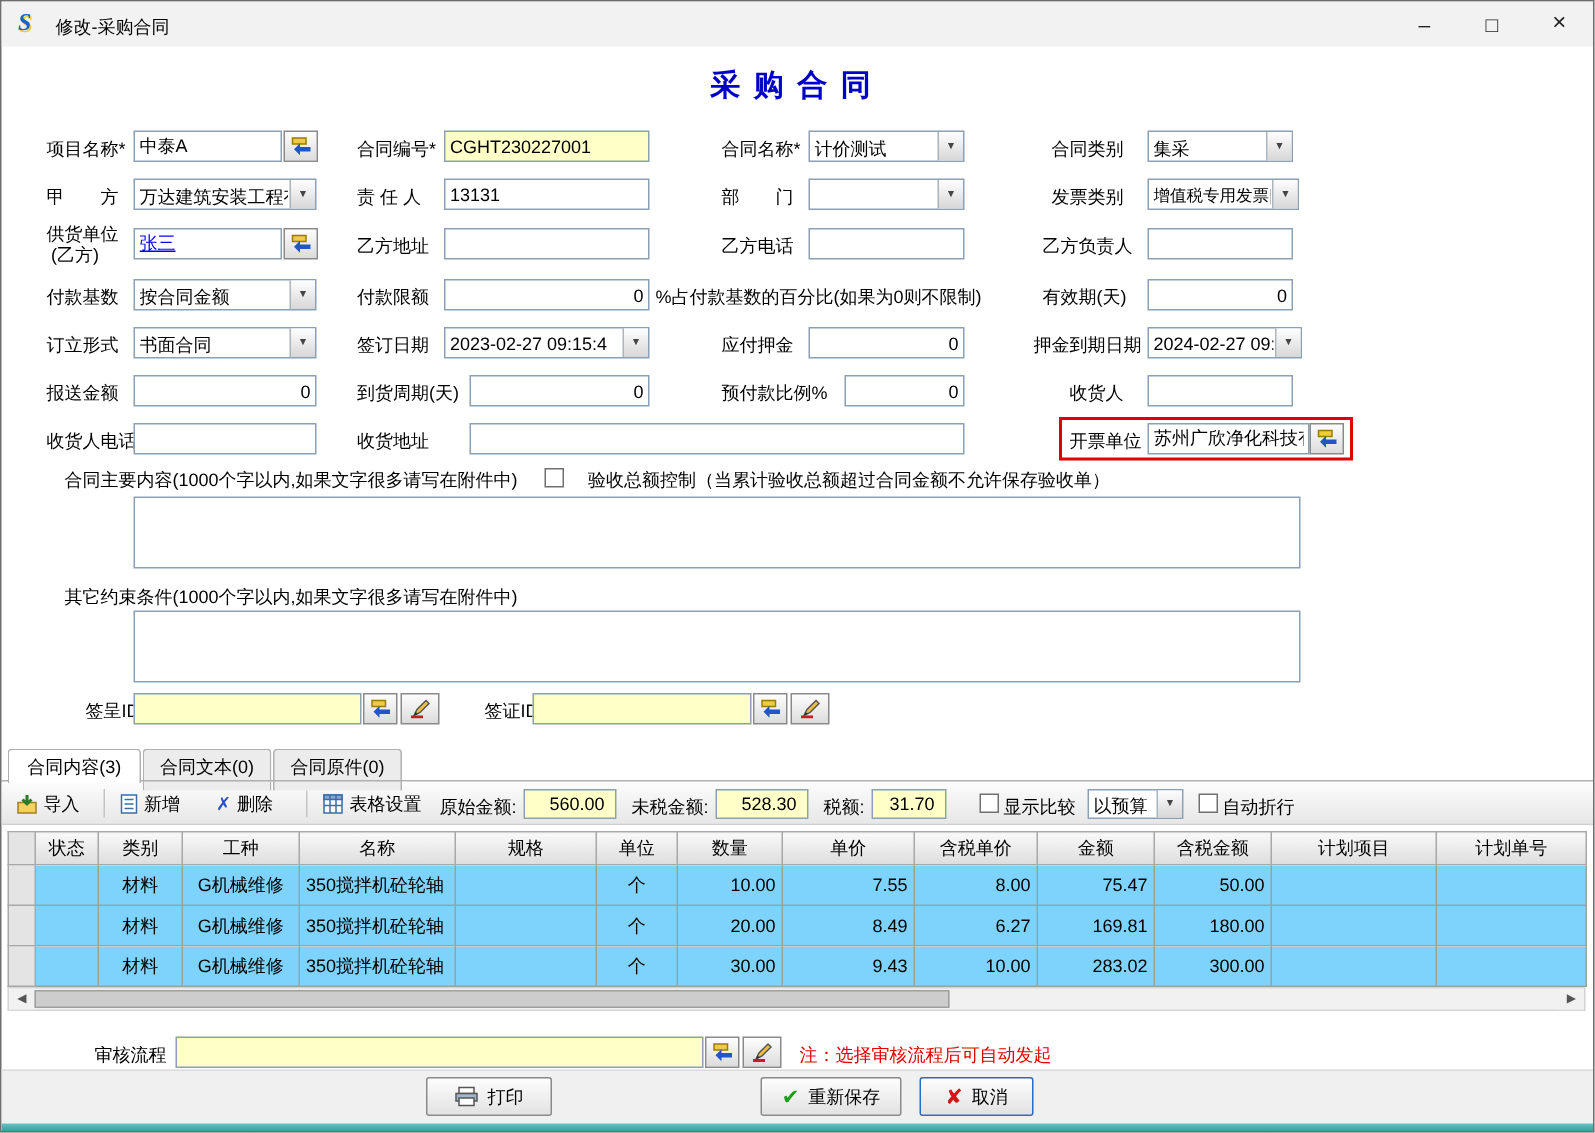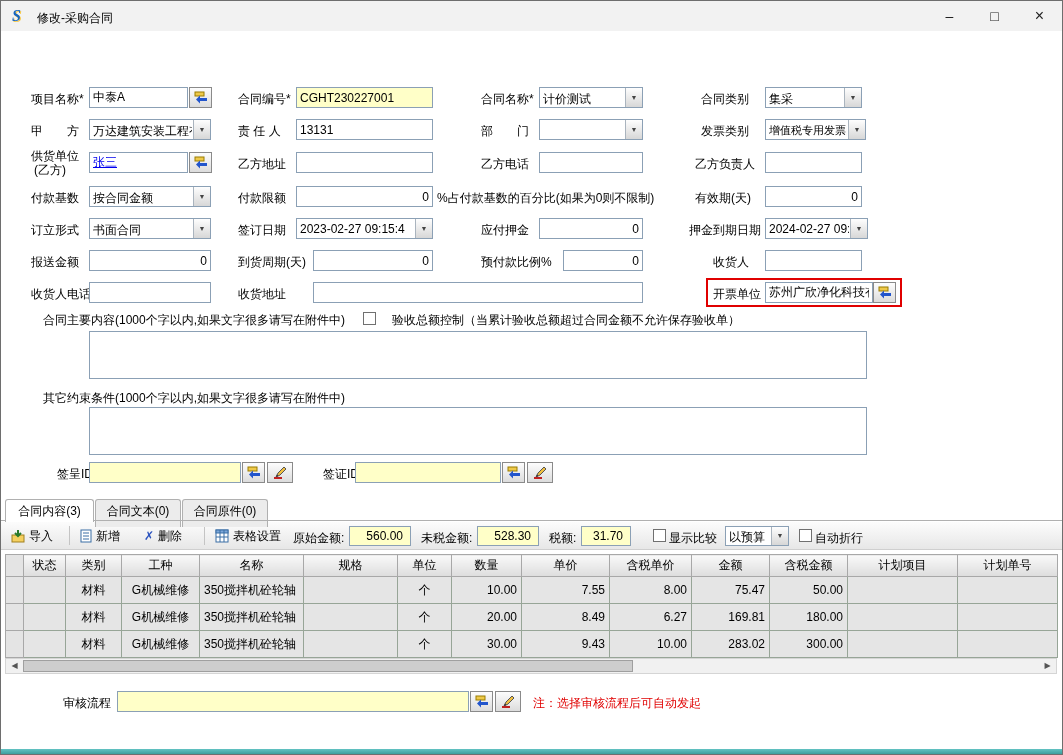--- a/index.html
+++ b/index.html
@@ -27,21 +27,21 @@
   .tab.active{background:#fff;height:23px;z-index:3}
   .tabline{position:absolute;left:0;top:519px;width:100%;height:1px;background:#b0b0b0;z-index:2}
   .toolbar{position:absolute;left:0;top:521px;width:100%;height:28px;background:linear-gradient(#fcfcfc,#e7e7e7);border-bottom:1px solid #cfcfcf}
   .tbtn{position:absolute;top:3px;height:22px;font-size:12px;display:flex;align-items:center;gap:4px;padding:0 4px;background:transparent;border:none;font-family:inherit}
   .tsep{position:absolute;top:4px;width:1px;height:19px;background:#c4c4c4}
   .tlbl{position:absolute;top:8px;font-size:12px}
   .tfld{position:absolute;top:4px;height:20px;border:1px solid #8ba0b5;background:#ffffc8;font-size:12px;text-align:right;padding:0 7px;font-family:inherit;outline:none}
   table.grid{position:absolute;left:4px;top:553px;width:1052px;border-collapse:collapse;table-layout:fixed;font-size:12px}
   .grid th{height:22px;background:linear-gradient(#f9f9f9,#dddddd);border:1px solid #a8a8a8;font-weight:normal;padding:0 2px;overflow:hidden;white-space:nowrap;text-align:center}
   .grid td{height:27px;border:1px solid #97a597;padding:0 4px;overflow:hidden;white-space:nowrap;background:#fff}
-  tr.grow td{background:#e5e5e5}
+  tr.grow td{background:#7dd3fc}
   .grid td:first-child,.grid th:first-child{background:#e4e4e4;border-color:#a8a8a8}
   .grid td:nth-child(2),.grid td:nth-child(3),.grid td:nth-child(4),.grid td:nth-child(7){text-align:center}
   .grid td:nth-child(8),.grid td:nth-child(9),.grid td:nth-child(10),.grid td:nth-child(11),.grid td:nth-child(12){text-align:right}
   .hscroll{position:absolute;left:4px;top:657px;width:1052px;height:16px;background:#f1f1f1;border:1px solid #d5d5d5}
   .harrow{position:absolute;top:0;width:17px;height:14px;color:#555;font-size:8px;text-align:center;line-height:14px;background:#f1f1f1;border:none;padding:0}
   .hthumb{position:absolute;left:17px;top:1px;width:610px;height:12px;background:#cdcdcd;border:1px solid #9f9f9f}
   .bottombar{position:absolute;left:0;top:712px;width:100%;height:36px;background:#f0f0f0;border-top:1px solid #dcdcdc}
   .btn{position:absolute;top:4px;height:26px;font-size:12px;background:linear-gradient(#fdfdfd,#e2e2e2);border:1px solid #8a8a8a;border-radius:2px;display:flex;align-items:center;justify-content:center;gap:6px;font-family:inherit;padding:0 10px}
   .btn.default{border:1px solid #2a6dc9}
   .tealstrip{position:absolute;left:0;top:748px;width:100%;height:7px;background:linear-gradient(#63c3c3,#2e8f8f)}
@@ -56,20 +56,21 @@
 <div class="window">
 
   <div class="titlebar">
     <span class="app-icon">S</span>
     <span class="title-text">修改-采购合同</span>
     <button class="winbtn" style="right:90px">–</button>
     <button class="winbtn" style="right:45px">□</button>
     <button class="winbtn" style="right:0;font-size:16px">×</button>
   </div>
 
+  <div class="page-title">采购合同</div>
 
   <span class="lbl" style="left:30px;top:90px">项目名称*</span>
   <input class="fld" style="left: 88px; top: 86px; width: 99px;" value="中泰A">
   <button class="pickbtn" style="left:188px;top:86px"><svg width="14" height="14">
         <rect x="1" y="2" width="9" height="4" fill="#eec94a" stroke="#9a7d00"></rect>
         <path d="M12 5 L5 5 L5 2.5 L1 6.5 L5 10.5 L5 8 L12 8 Z" transform="translate(1,3)" fill="#2255cc"></path>
       </svg></button>
   <span class="lbl" style="left:237px;top:90px">合同编号*</span>
   <input class="fld yellow" style="left: 295px; top: 86px; width: 137px;" value="CGHT230227001">
   <span class="lbl" style="left:480px;top:90px">合同名称*</span>
@@ -347,15 +348,33 @@
         <rect x="1" y="2" width="9" height="4" fill="#eec94a" stroke="#9a7d00"></rect>
         <path d="M12 5 L5 5 L5 2.5 L1 6.5 L5 10.5 L5 8 L12 8 Z" transform="translate(1,3)" fill="#2255cc"></path>
       </svg></button>
   <button class="pickbtn" style="left:494px;top:690px;width:26px"><svg width="14" height="13">
         <path d="M3 11 L5 7 L11 1 L13 3 L7 9 Z" fill="#f0c040" stroke="#555"></path>
         <path d="M3 11 L5.5 10 L4 8.5 Z" fill="#333"></path>
         <rect x="1" y="11" width="8" height="2" fill="#c02020"></rect>
       </svg></button>
   <span class="note-red" style="left:532px;top:694px">注：选择审核流程后可自动发起</span>
 
+  <div class="bottombar">
+    <button class="btn" style="left:283px;width:84px">
+        <svg width="16" height="14">
+          <rect x="3" y="1" width="10" height="4" fill="#fff" stroke="#555"></rect>
+          <rect x="1" y="5" width="14" height="5" fill="#9fb6cd" stroke="#555"></rect>
+          <rect x="3" y="8" width="10" height="5" fill="#fff" stroke="#555"></rect>
+        </svg>
+        <span>打印</span>
+      </button>
+    <button class="btn" style="left:506px;width:94px">
+        <span class="check">✔</span>
+        <span>重新保存</span>
+      </button>
+    <button class="btn default" style="left:612px;width:76px">
+        <span class="cross">✘</span>
+        <span>取消</span>
+      </button>
+  </div>
 
   <div class="tealstrip"></div>
 </div>
 
 </body></html>

